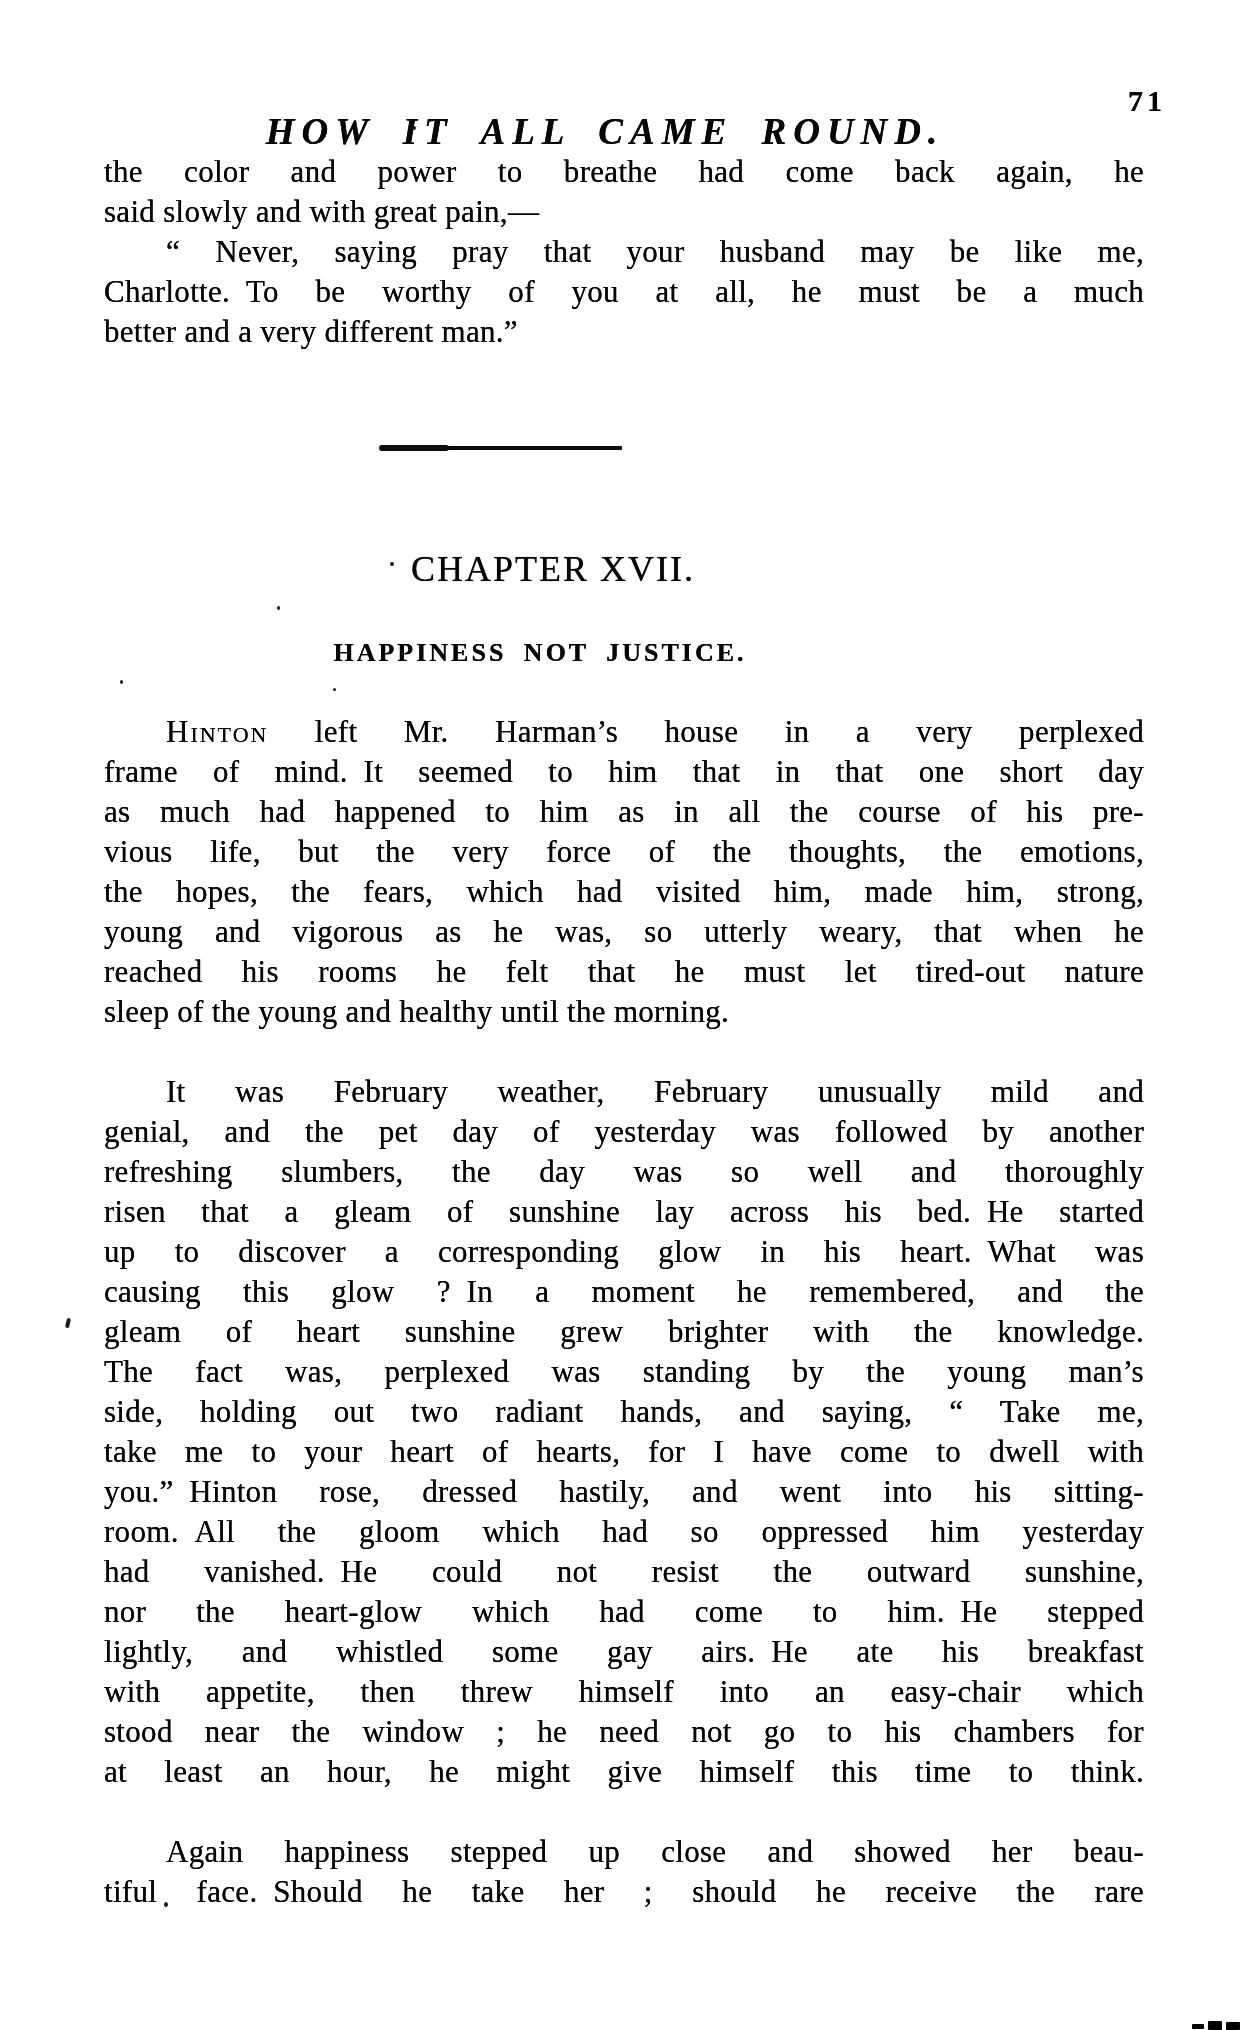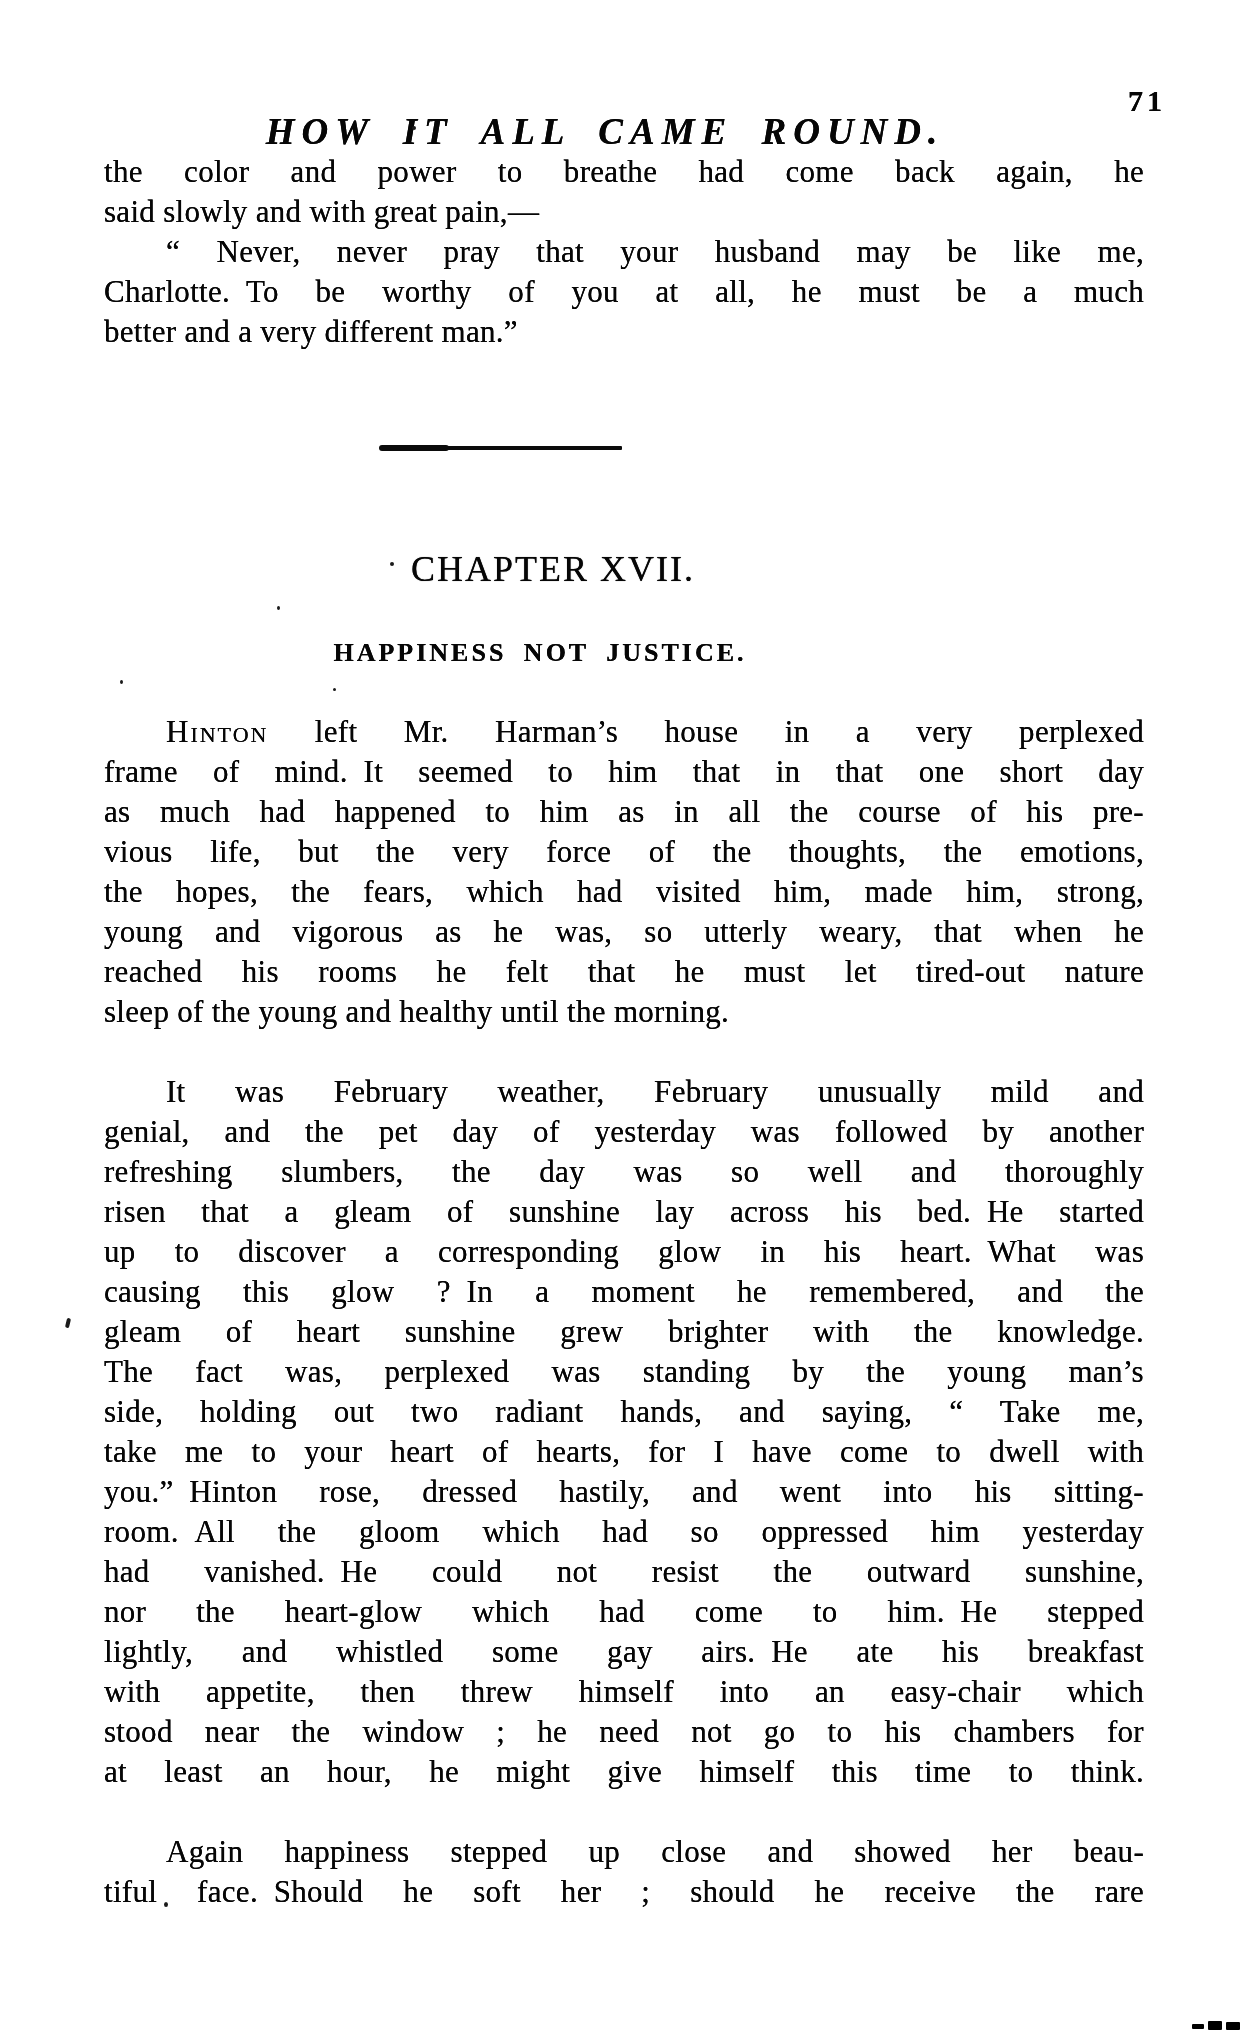--- a/index.html
+++ b/index.html
@@ -81,21 +81,21 @@
   <div class="running-title">HOW IT ALL CAME ROUND.</div>
 
   <div class="folio">71</div>
 
   <div class="linegroup" style="top:152px">
       <div class="tline">the color and power to breathe had come back again, he</div>
       <div class="tline endline">said slowly and with great pain,—</div>
     </div>
 
   <div class="linegroup" style="top:232px">
-      <div class="tline indent">“ Never, never pray that your husband may be like me,</div>
+      <div class="tline indent">“ Never, saying pray that your husband may be like me,</div>
       <div class="tline">Charlotte. To be worthy of you at all, he must be a much</div>
       <div class="tline endline">better and a very different man.”</div>
     </div>
 
   <div class="divider"></div>
 
   <div class="chapter-heading">CHAPTER XVII.</div>
   <div class="chapter-subheading">HAPPINESS NOT JUSTICE.</div>
 
   <div class="linegroup" style="top:712px">
@@ -129,21 +129,21 @@
       <div class="tline">had vanished. He could not resist the outward sunshine,</div>
       <div class="tline">nor the heart-glow which had come to him. He stepped</div>
       <div class="tline">lightly, and whistled some gay airs. He ate his breakfast</div>
       <div class="tline">with appetite, then threw himself into an easy-chair which</div>
       <div class="tline">stood near the window ; he need not go to his chambers for</div>
       <div class="tline">at least an hour, he might give himself this time to think.</div>
     </div>
 
   <div class="linegroup" style="top:1832px">
       <div class="tline indent">Again happiness stepped up close and showed her beau-</div>
-      <div class="tline">tiful face. Should he soft her ; should he receive the rare</div>
+      <div class="tline">tiful face. Should he take her ; should he receive the rare</div>
     </div>
 
   <div class="speck sp1"></div>
   <div class="speck sp2"></div>
   <div class="speck sp3"></div>
   <div class="speck sp4"></div>
   <div class="speck sp5"></div>
   <div class="speck sp6"></div>
   <div class="speck sp7"></div>
   <div class="corner-smudge cs1"></div>

